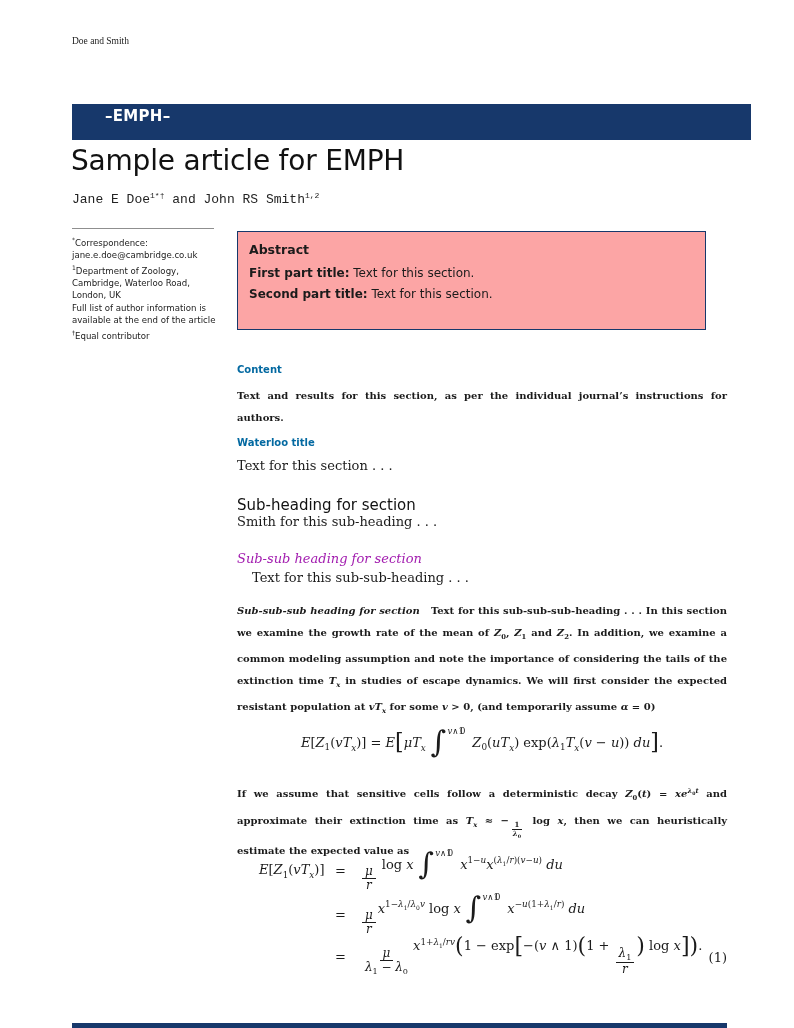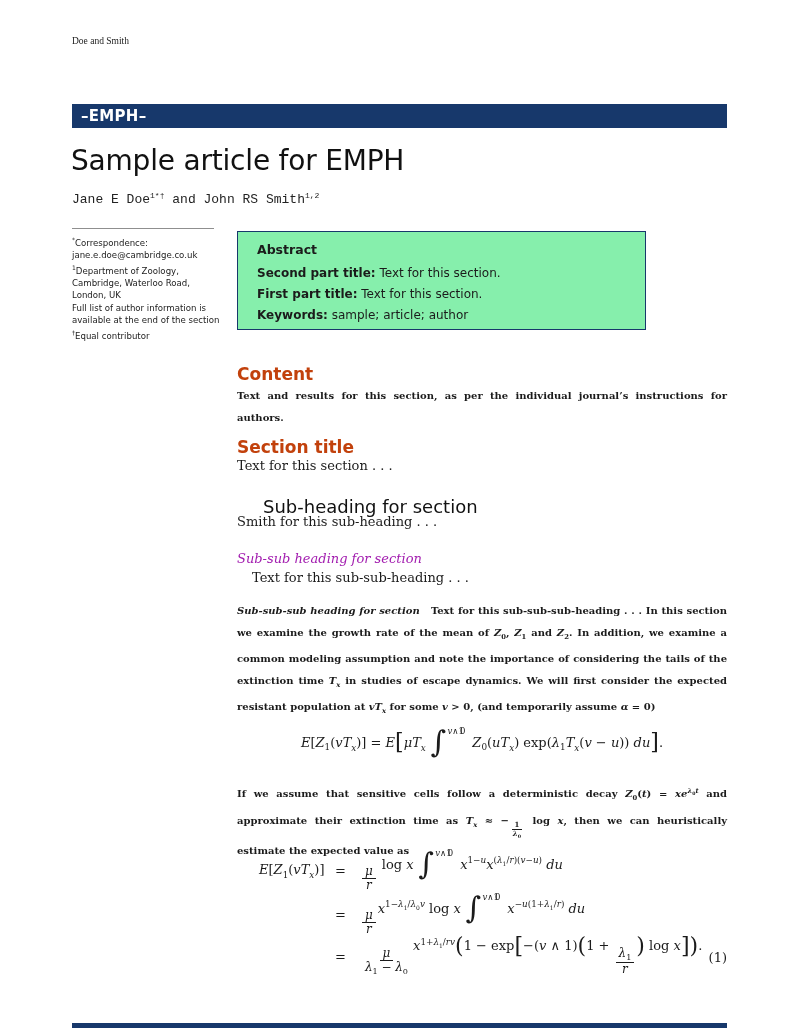--- a/index.html
+++ b/index.html
@@ -3,43 +3,43 @@
 <meta charset="utf-8">
 <style>
   html,body{margin:0;padding:0;}
   body{background:#ffffff;}
   .page{position:relative;width:794px;height:1028px;background:#ffffff;overflow:hidden;
         font-family:"DejaVu Serif",serif;color:#1b1b1b;}
   
   .running-head{position:absolute;left:72px;top:36px;font-family:Liberation Serif, serif;
         font-size:9.5px;color:#222;}
   
-  .banner{position:absolute;left:72px;top:104px;width:655px;height:24px;background:#17386b;}
+  .banner{position:absolute;left:72px;top:104px;width:655px;height:36px;background:#17386b;padding-left:24px;}
   .banner .label{color:#ffffff;font-family:"DejaVu Sans",sans-serif;font-weight:bold;
         font-size:15px;line-height:24px;padding-left:9px;letter-spacing:.3px;}
   
   .title{position:absolute;left:71px;top:144px;font-family:"DejaVu Sans",sans-serif;
         font-weight:400;font-size:28px;color:#111;letter-spacing:-.2px;text-align:right;}
   .authors{position:absolute;left:72px;top:191px;font-family:Liberation Mono, monospace;
         font-size:13px;color:#222;}
   .authors sup{font-size:62%;}
   
   .sidebar{position:absolute;left:72px;top:228px;width:142px;border-top:1px solid #8f8f8f;
         padding-top:5px;font-family:"DejaVu Sans",sans-serif;font-size:8.6px;line-height:12.4px;color:#222;}
   .sidebar .side-line{white-space:nowrap;}
   .sidebar sup{font-size:70%;}
   
-  .abstract-box{position:absolute;left:237px;top:231px;width:409px;height:99px;box-sizing:border-box;
-        border:1.5px solid #17386b;background:#86efac;padding:10px 19px;
+  .abstract-box{position:absolute;left:237px;top:231px;width:469px;height:99px;box-sizing:border-box;
+        border:1.5px solid #17386b;background:#fca5a5;padding:10px 11px;
         font-family:"DejaVu Sans",sans-serif;font-size:12px;color:#1b1b1b;}
   .abstract-box .ab-head{font-weight:bold;font-size:12.5px;margin-bottom:9px;}
   .abstract-box .ab-row{margin-bottom:7px;}
   .abstract-box .ab-label{font-weight:bold;}
-  .h-main{position:absolute;font-family:"DejaVu Sans",sans-serif;font-weight:bold;font-size:17px;color:#c2410c;}
-  .h-sub{position:absolute;font-family:"DejaVu Sans",sans-serif;font-weight:normal;font-size:18px;color:#111;margin-left:26px;}
+  .h-main{position:absolute;font-family:"DejaVu Sans",sans-serif;font-weight:bold;font-size:10px;color:#0369a1;}
+  .h-sub{position:absolute;font-family:"DejaVu Sans",sans-serif;font-weight:normal;font-size:15px;color:#111;}
   .h-subsub{position:absolute;font-style:italic;font-size:13px;color:#a21caf;}
   .para{position:absolute;width:490px;font-size:10px;line-height:21.5px;text-align:justify;font-weight:bold;}
   .para-simple{position:absolute;font-size:13px;text-align:right;}
   i{font-style:italic;}
   sub{font-size:68%;}
   sup{font-size:68%;}
   
   .frac{display:inline-flex;flex-direction:column;align-items:center;vertical-align:-0.55em;
         line-height:1.12;font-size:92%;margin:0 2px;}
   .frac .num{padding:0 3px;border-bottom:1px solid #1b1b1b;}
@@ -79,41 +79,38 @@
 
   <div class="authors">Jane E Doe<sup>1*†</sup> and John RS Smith<sup>1,2</sup></div>
 
   <div class="sidebar">
     <div class="side-line"><sup>*</sup>Correspondence:</div>
     <div class="side-line">jane.e.doe@cambridge.co.uk</div>
     <div class="side-line"><sup>1</sup>Department of Zoology,</div>
     <div class="side-line">Cambridge, Waterloo Road,</div>
     <div class="side-line">London, UK</div>
     <div class="side-line">Full list of author information is</div>
-    <div class="side-line">available at the end of the section</div>
+    <div class="side-line">available at the end of the article</div>
     <div class="side-line"><sup>†</sup>Equal contributor</div>
   </div>
 
   <div class="abstract-box">
     <div class="ab-head">Abstract</div>
     <div class="ab-row">
-      <span class="ab-label">Second part title:</span><span> Text for this section.</span>
-    </div>
-    <div class="ab-row">
       <span class="ab-label">First part title:</span><span> Text for this section.</span>
     </div>
     <div class="ab-row">
-      <span class="ab-label">Keywords:</span><span> sample; article; author</span>
+      <span class="ab-label">Second part title:</span><span> Text for this section.</span>
     </div>
   </div>
 
   <div class="h-main" style="left:237px;top:364px;">Content</div>
   <div class="para" style="left:237px;top:385px;">Text and results for this section, as per the individual journal’s instructions for authors.</div>
 
-  <div class="h-main" style="left:237px;top:437px;">Section title</div>
+  <div class="h-main" style="left:237px;top:437px;">Waterloo title</div>
   <div class="para-simple" style="left:237px;top:458px;">Text for this section . . .</div>
 
   <div class="h-sub" style="left:237px;top:496px;">Sub-heading for section</div>
   <div class="para-simple" style="left:237px;top:514px;">Smith for this sub-heading . . .</div>
 
   <div class="h-subsub" style="left:237px;top:551px;">Sub-sub heading for section</div>
   <div class="para-simple" style="left:252px;top:570px;">Text for this sub-sub-heading . . .</div>
 
   <div class="para" style="left:237px;top:600px;"><i>Sub-sub-sub heading for section</i>&nbsp;&nbsp; Text for this sub-sub-sub-heading . . . In this section we examine the growth rate of the mean of <i>Z</i><sub>0</sub>, <i>Z</i><sub>1</sub> and <i>Z</i><sub>2</sub>. In addition, we examine a common modeling assumption and note the importance of considering the tails of the extinction time <i>T<sub>x</sub></i> in studies of escape dynamics. We will first consider the expected resistant population at <i>vT<sub>x</sub></i> for some <i>v</i> &gt; 0, (and temporarily assume <i>α</i> = 0)</div>
 

